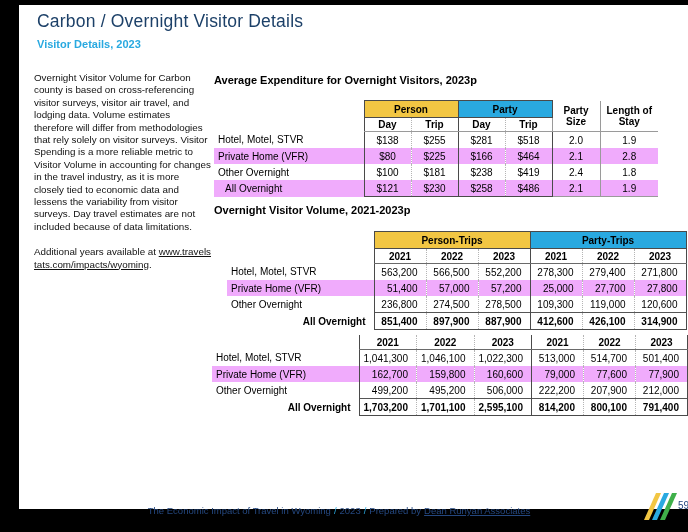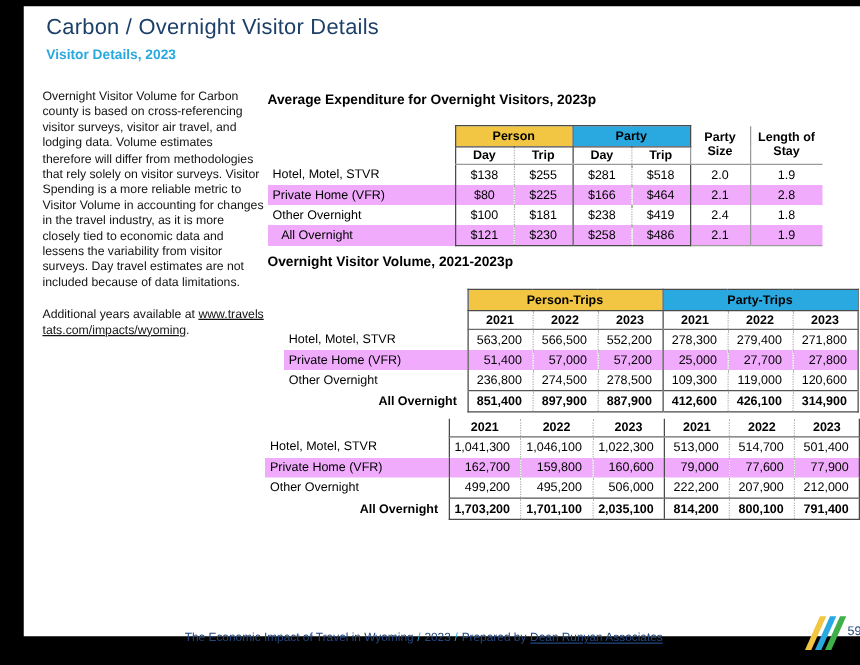--- a/index.html
+++ b/index.html
@@ -252,21 +252,21 @@
       <td class="c2 num">495,200</td>
       <td class="c2 num">506,000</td>
       <td class="c3d num">222,200</td>
       <td class="c2 num">207,900</td>
       <td class="c2 cR num">212,000</td>
     </tr>
     <tr class="total">
       <td class="lbl">All Overnight</td>
       <td class="c1 num">1,703,200</td>
       <td class="c2 num">1,701,100</td>
-      <td class="c2 num">2,035,100</td>
+      <td class="c2 num">2,595,100</td>
       <td class="c3d num">814,200</td>
       <td class="c2 num">800,100</td>
       <td class="c2 cR num">791,400</td>
     </tr>
   </tbody>
     </table>
 
   <div class="footer">
     <span>The Economic Impact of Travel in Wyoming</span><span class="sp">/</span><span>2023</span><span class="sp">/</span><span class="gap">Prepared by</span><a class="author">Dean Runyan Associates</a>
   </div>

